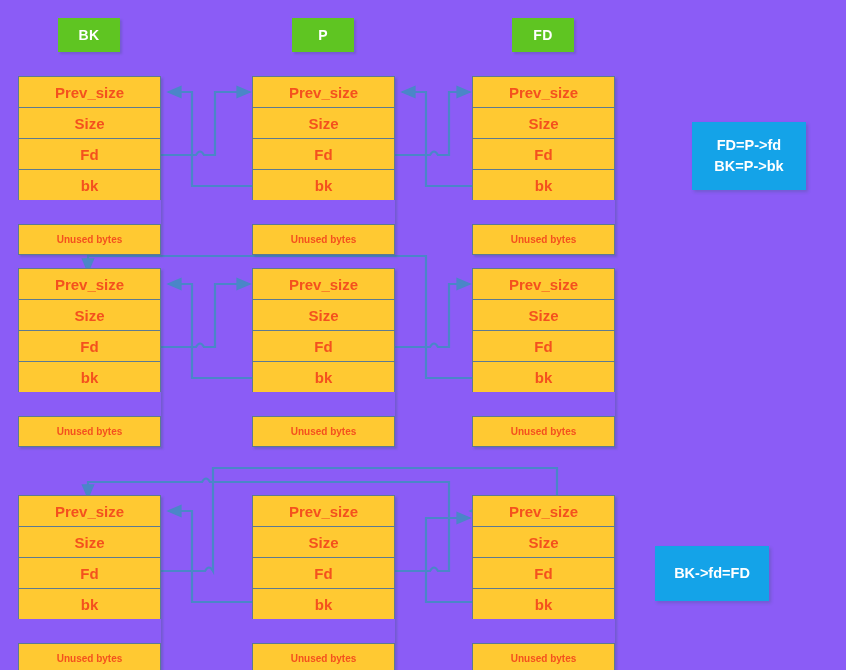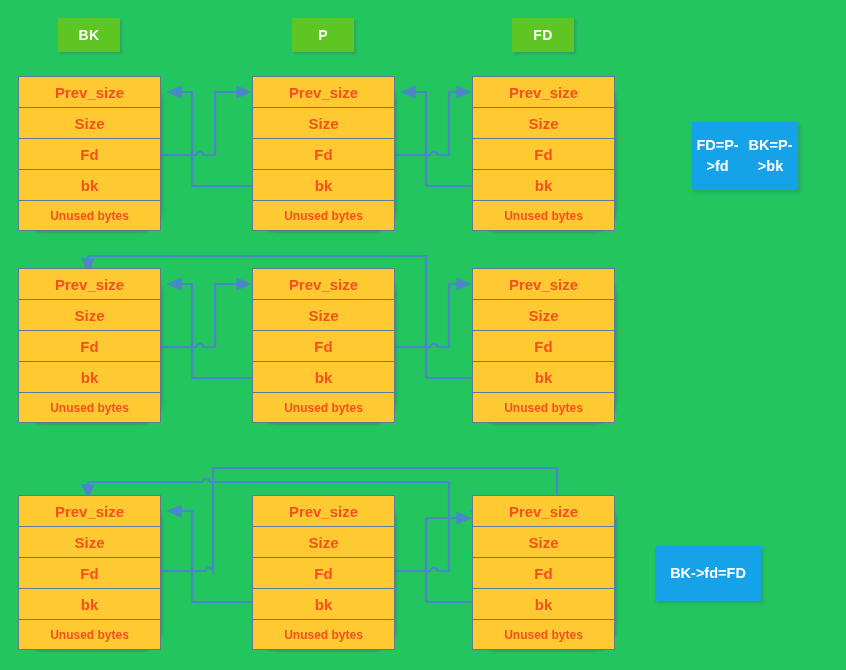--- a/index.html
+++ b/index.html
@@ -4,21 +4,21 @@
 <style>
   html, body {
     margin: 0;
     padding: 0;
     background: #b8d4ee;
   }
   #canvas {
     position: relative;
     width: 846px;
     height: 670px;
-    background: #22c55e;
+    background: #8b5cf6;
     overflow: hidden;
     font-family: "Liberation Sans", sans-serif;
   }
   .svg-layer {
     position: absolute;
     left: 0; top: 0;
     width: 846px;
     height: 670px;
     pointer-events: none;
   }
@@ -35,50 +35,49 @@
     align-items: center;
     justify-content: center;
     box-shadow: 2px 2px 2px rgba(60,90,120,0.28);
     letter-spacing: 0.4px;
   }
   
   .chunk {
     position: absolute;
     width: 143px;
     box-shadow: 2px 2px 2px rgba(60,90,120,0.30);
-    border-radius: 24px;
   }
   .cell {
     height: 31px;
     background: #ffc932;
     border: 1px solid #5d7a91;
     border-bottom: none;
     box-sizing: border-box;
     color: #f4511e;
     font-size: 15px;
     font-weight: bold;
     display: flex;
     align-items: center;
     justify-content: center;
     line-height: 1;
   }
   .cell:last-child {
     border-bottom: 1px solid #5d7a91;
   }
-  .cell.unused { font-size: 12px; }
+  .cell.unused { font-size: 10px; margin-top: 24px; }
   
   .note {
     position: absolute;
-    width: 106px;
+    width: 114px;
     background: #14a3e8;
     color: #ffffff;
     font-size: 14.5px;
     font-weight: bold;
     display: flex;
-    flex-direction: row;
+    flex-direction: column;
     align-items: center;
     justify-content: center;
     box-shadow: 2px 2px 3px rgba(60,90,120,0.30);
     text-align: center;
     line-height: 1.45;
   }
   .note.tall { height: 68px; }
   .note.short { height: 55px; }
 </style>
 </head>

